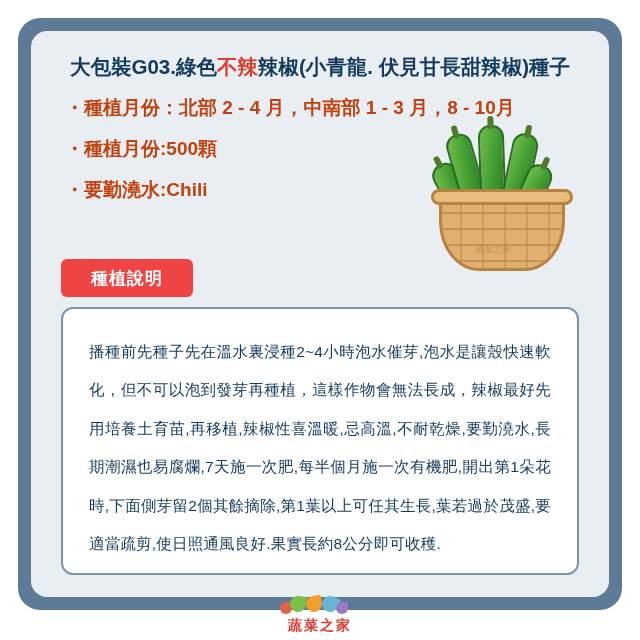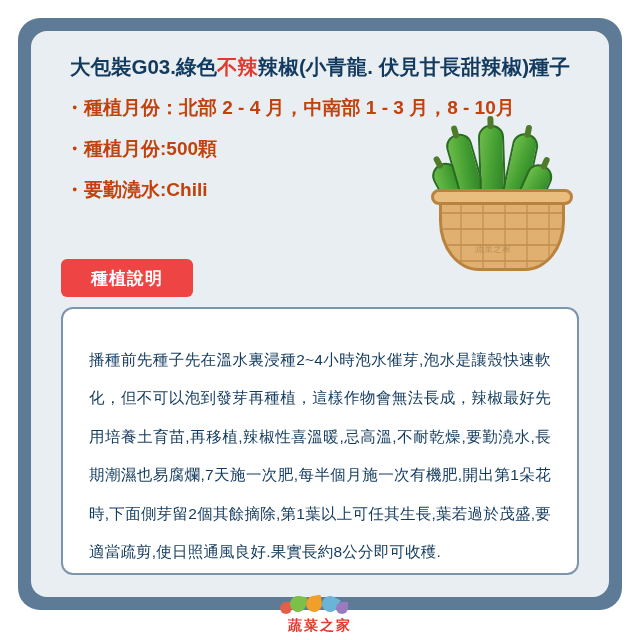--- a/index.html
+++ b/index.html
@@ -149,21 +149,21 @@
     justify-content: center;
     letter-spacing: 1px;
   }
   .body-box {
     position: absolute;
     left: 30px; top: 276px;
     width: 518px; height: 268px;
     background: #ffffff;
     border: 2px solid #7d95ac;
     border-radius: 12px;
-    padding: 32px 26px;
+    padding: 24px 26px;
   }
   .body-text {
     font-size: 15.5px;
     color: #123a5e;
     line-height: 2.48;
     text-align: justify;
     letter-spacing: 0.2px;
   }
   .footer-logo {
     position: absolute;

